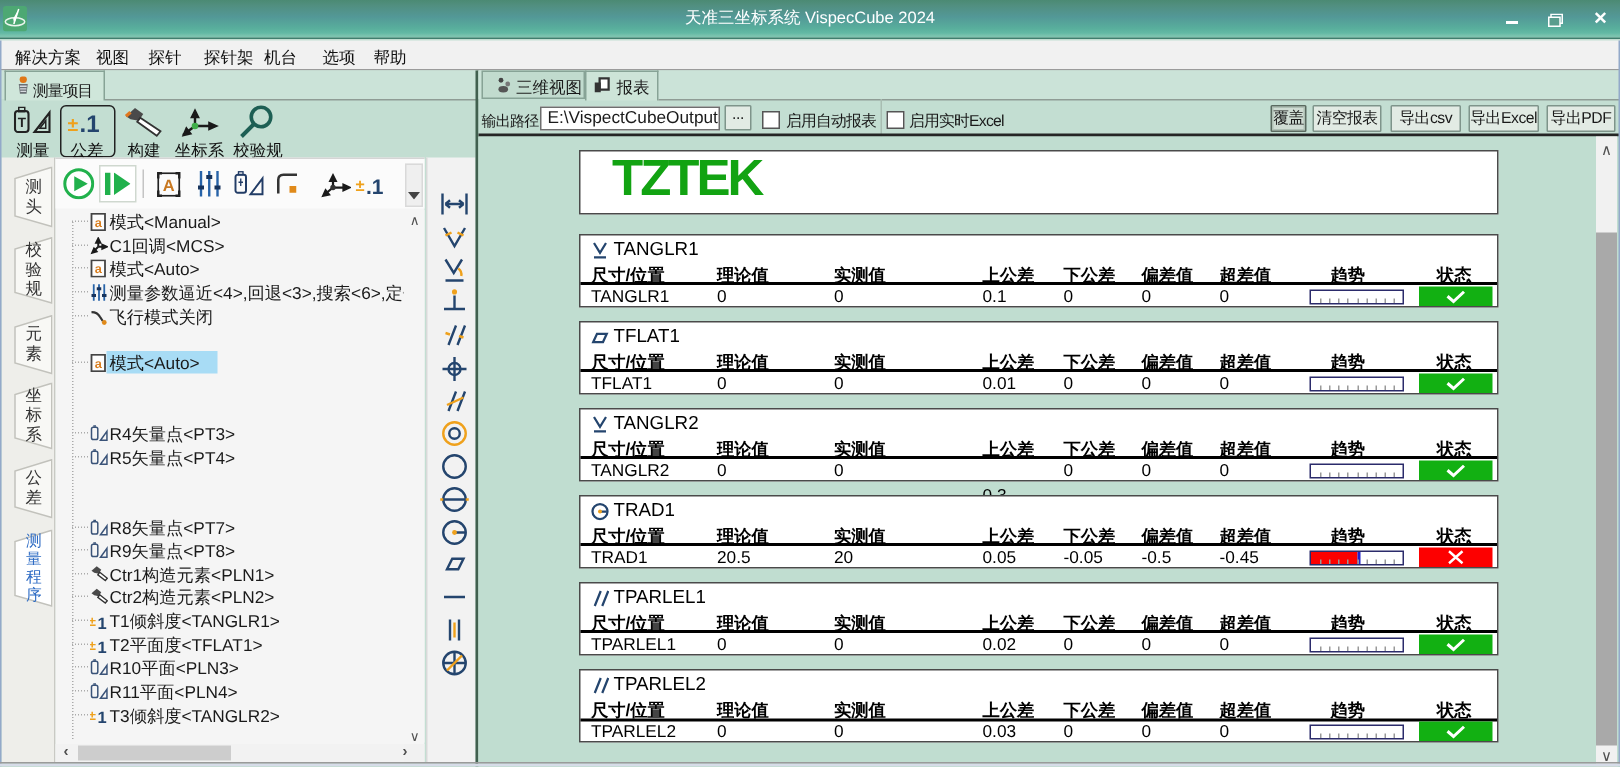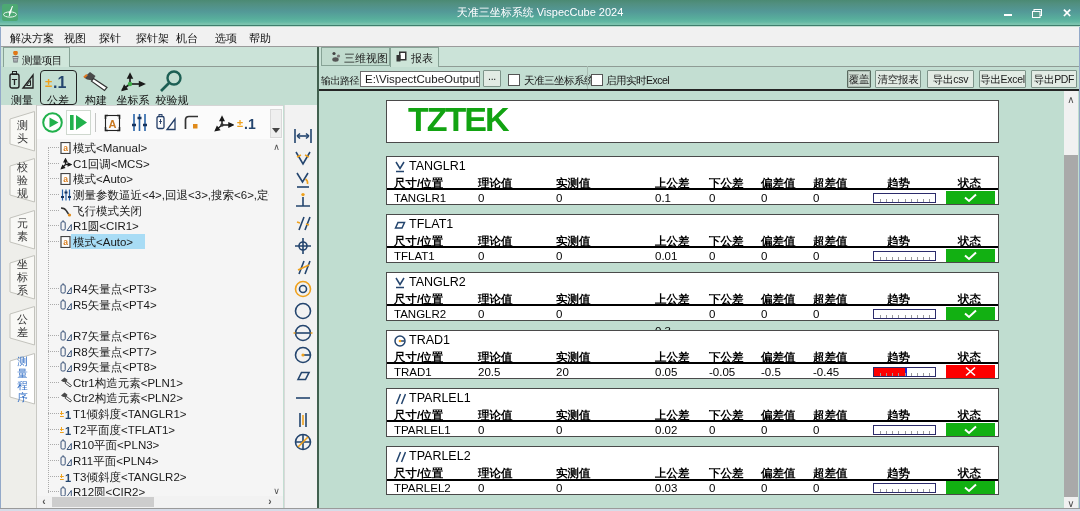--- a/index.html
+++ b/index.html
@@ -259,149 +259,122 @@
 <span class="ttext">测量参数逼近&lt;4&gt;,回退&lt;3&gt;,搜索&lt;6&gt;,定位&lt;2:</span>
 </div>
 <div class="trow" style="top:62.6px">
 <div class="conn"></div>
 <svg class="ticon" width="12" height="12" viewBox="0 0 12 12">
           <path d="M1 3 Q5 3 6.5 6 L8.5 9" fill="none" stroke="#333" stroke-width="1.5"></path>
           <circle cx="9.5" cy="10" r="1.6" fill="#e08a1a"></circle>
         </svg>
 <span class="ttext">飞行模式关闭</span>
 </div>
-<div class="trow" style="top:78.2px">
+<div class="trow" style="top:93.9px">
+<div class="conn"></div>
+<div class="abs" style="left:34px;top:0;width:74px;height:15px;background:#a8dcf5"></div>
+<svg class="ticon" width="12" height="12" viewBox="0 0 12 12">
+          <rect x="1" y="0.5" width="9" height="11" fill="#fdfdfd" stroke="#444" stroke-width="1.2"></rect>
+          <text x="5.5" y="9" font-size="8.5" font-weight="bold" text-anchor="middle" fill="#d97e1e">a</text>
+        </svg>
+<span class="ttext">模式&lt;Auto&gt;</span>
+</div>
+<div class="trow" style="top:140.9px">
 <div class="conn"></div>
 <svg class="ticon" width="12" height="12" viewBox="0 0 12 12">
           <rect x="1" y="1.8" width="4.2" height="8.2" rx="1.2" fill="none" stroke="#3a5378" stroke-width="1"></rect>
           <path d="M2.2 1 h1.8" stroke="#3a5378" stroke-width="0.9"></path>
           <path d="M7 10.5 L11.3 10.5 L11.3 4.5 Z" fill="none" stroke="#3a5378" stroke-width="1"></path>
         </svg>
-<span class="ttext">R1圆&lt;CIR1&gt;</span>
-</div>
-<div class="trow" style="top:93.9px">
-<div class="conn"></div>
-<div class="abs" style="left:34px;top:0;width:74px;height:15px;background:#a8dcf5"></div>
-<svg class="ticon" width="12" height="12" viewBox="0 0 12 12">
-          <rect x="1" y="0.5" width="9" height="11" fill="#fdfdfd" stroke="#444" stroke-width="1.2"></rect>
-          <text x="5.5" y="9" font-size="8.5" font-weight="bold" text-anchor="middle" fill="#d97e1e">a</text>
-        </svg>
-<span class="ttext">模式&lt;Auto&gt;</span>
-</div>
-<div class="trow" style="top:140.9px">
+<span class="ttext">R4矢量点&lt;PT3&gt;</span>
+</div>
+<div class="trow" style="top:156.5px">
 <div class="conn"></div>
 <svg class="ticon" width="12" height="12" viewBox="0 0 12 12">
           <rect x="1" y="1.8" width="4.2" height="8.2" rx="1.2" fill="none" stroke="#3a5378" stroke-width="1"></rect>
           <path d="M2.2 1 h1.8" stroke="#3a5378" stroke-width="0.9"></path>
           <path d="M7 10.5 L11.3 10.5 L11.3 4.5 Z" fill="none" stroke="#3a5378" stroke-width="1"></path>
         </svg>
-<span class="ttext">R4矢量点&lt;PT3&gt;</span>
-</div>
-<div class="trow" style="top:156.5px">
+<span class="ttext">R5矢量点&lt;PT4&gt;</span>
+</div>
+<div class="trow" style="top:203.5px">
 <div class="conn"></div>
 <svg class="ticon" width="12" height="12" viewBox="0 0 12 12">
           <rect x="1" y="1.8" width="4.2" height="8.2" rx="1.2" fill="none" stroke="#3a5378" stroke-width="1"></rect>
           <path d="M2.2 1 h1.8" stroke="#3a5378" stroke-width="0.9"></path>
           <path d="M7 10.5 L11.3 10.5 L11.3 4.5 Z" fill="none" stroke="#3a5378" stroke-width="1"></path>
         </svg>
-<span class="ttext">R5矢量点&lt;PT4&gt;</span>
-</div>
-<div class="trow" style="top:187.8px">
+<span class="ttext">R8矢量点&lt;PT7&gt;</span>
+</div>
+<div class="trow" style="top:219.1px">
 <div class="conn"></div>
 <svg class="ticon" width="12" height="12" viewBox="0 0 12 12">
           <rect x="1" y="1.8" width="4.2" height="8.2" rx="1.2" fill="none" stroke="#3a5378" stroke-width="1"></rect>
           <path d="M2.2 1 h1.8" stroke="#3a5378" stroke-width="0.9"></path>
           <path d="M7 10.5 L11.3 10.5 L11.3 4.5 Z" fill="none" stroke="#3a5378" stroke-width="1"></path>
         </svg>
-<span class="ttext">R7矢量点&lt;PT6&gt;</span>
-</div>
-<div class="trow" style="top:203.5px">
+<span class="ttext">R9矢量点&lt;PT8&gt;</span>
+</div>
+<div class="trow" style="top:234.8px">
+<div class="conn"></div>
+<svg class="ticon" width="12" height="12" viewBox="0 0 12 12">
+          <path d="M1 3.5 L4.5 0.5 L7.5 2.8 L5.8 5.5 L2.8 4.8 Z" fill="#4a4a4a"></path>
+          <path d="M6.5 4.5 L11.5 8.5 L10.2 10 L5.2 6.2 Z" fill="#fff" stroke="#333" stroke-width="0.9"></path>
+        </svg>
+<span class="ttext">Ctr1构造元素&lt;PLN1&gt;</span>
+</div>
+<div class="trow" style="top:250.4px">
+<div class="conn"></div>
+<svg class="ticon" width="12" height="12" viewBox="0 0 12 12">
+          <path d="M1 3.5 L4.5 0.5 L7.5 2.8 L5.8 5.5 L2.8 4.8 Z" fill="#4a4a4a"></path>
+          <path d="M6.5 4.5 L11.5 8.5 L10.2 10 L5.2 6.2 Z" fill="#fff" stroke="#333" stroke-width="0.9"></path>
+        </svg>
+<span class="ttext">Ctr2构造元素&lt;PLN2&gt;</span>
+</div>
+<div class="trow" style="top:266.1px">
+<div class="conn"></div>
+<svg class="ticon" width="12" height="12" viewBox="0 0 12 12">
+          <text x="-1" y="9" font-size="9" font-weight="bold" fill="#efa11c">±</text>
+          <text x="5" y="11" font-size="11" font-weight="bold" fill="#24456e">1</text>
+        </svg>
+<span class="ttext">T1倾斜度&lt;TANGLR1&gt;</span>
+</div>
+<div class="trow" style="top:281.7px">
+<div class="conn"></div>
+<svg class="ticon" width="12" height="12" viewBox="0 0 12 12">
+          <text x="-1" y="9" font-size="9" font-weight="bold" fill="#efa11c">±</text>
+          <text x="5" y="11" font-size="11" font-weight="bold" fill="#24456e">1</text>
+        </svg>
+<span class="ttext">T2平面度&lt;TFLAT1&gt;</span>
+</div>
+<div class="trow" style="top:297.4px">
 <div class="conn"></div>
 <svg class="ticon" width="12" height="12" viewBox="0 0 12 12">
           <rect x="1" y="1.8" width="4.2" height="8.2" rx="1.2" fill="none" stroke="#3a5378" stroke-width="1"></rect>
           <path d="M2.2 1 h1.8" stroke="#3a5378" stroke-width="0.9"></path>
           <path d="M7 10.5 L11.3 10.5 L11.3 4.5 Z" fill="none" stroke="#3a5378" stroke-width="1"></path>
         </svg>
-<span class="ttext">R8矢量点&lt;PT7&gt;</span>
-</div>
-<div class="trow" style="top:219.1px">
+<span class="ttext">R10平面&lt;PLN3&gt;</span>
+</div>
+<div class="trow" style="top:313.0px">
 <div class="conn"></div>
 <svg class="ticon" width="12" height="12" viewBox="0 0 12 12">
           <rect x="1" y="1.8" width="4.2" height="8.2" rx="1.2" fill="none" stroke="#3a5378" stroke-width="1"></rect>
           <path d="M2.2 1 h1.8" stroke="#3a5378" stroke-width="0.9"></path>
           <path d="M7 10.5 L11.3 10.5 L11.3 4.5 Z" fill="none" stroke="#3a5378" stroke-width="1"></path>
         </svg>
-<span class="ttext">R9矢量点&lt;PT8&gt;</span>
-</div>
-<div class="trow" style="top:234.8px">
-<div class="conn"></div>
-<svg class="ticon" width="12" height="12" viewBox="0 0 12 12">
-          <path d="M1 3.5 L4.5 0.5 L7.5 2.8 L5.8 5.5 L2.8 4.8 Z" fill="#4a4a4a"></path>
-          <path d="M6.5 4.5 L11.5 8.5 L10.2 10 L5.2 6.2 Z" fill="#fff" stroke="#333" stroke-width="0.9"></path>
-        </svg>
-<span class="ttext">Ctr1构造元素&lt;PLN1&gt;</span>
-</div>
-<div class="trow" style="top:250.4px">
-<div class="conn"></div>
-<svg class="ticon" width="12" height="12" viewBox="0 0 12 12">
-          <path d="M1 3.5 L4.5 0.5 L7.5 2.8 L5.8 5.5 L2.8 4.8 Z" fill="#4a4a4a"></path>
-          <path d="M6.5 4.5 L11.5 8.5 L10.2 10 L5.2 6.2 Z" fill="#fff" stroke="#333" stroke-width="0.9"></path>
-        </svg>
-<span class="ttext">Ctr2构造元素&lt;PLN2&gt;</span>
-</div>
-<div class="trow" style="top:266.1px">
+<span class="ttext">R11平面&lt;PLN4&gt;</span>
+</div>
+<div class="trow" style="top:328.6px">
 <div class="conn"></div>
 <svg class="ticon" width="12" height="12" viewBox="0 0 12 12">
           <text x="-1" y="9" font-size="9" font-weight="bold" fill="#efa11c">±</text>
           <text x="5" y="11" font-size="11" font-weight="bold" fill="#24456e">1</text>
         </svg>
-<span class="ttext">T1倾斜度&lt;TANGLR1&gt;</span>
-</div>
-<div class="trow" style="top:281.7px">
-<div class="conn"></div>
-<svg class="ticon" width="12" height="12" viewBox="0 0 12 12">
-          <text x="-1" y="9" font-size="9" font-weight="bold" fill="#efa11c">±</text>
-          <text x="5" y="11" font-size="11" font-weight="bold" fill="#24456e">1</text>
-        </svg>
-<span class="ttext">T2平面度&lt;TFLAT1&gt;</span>
-</div>
-<div class="trow" style="top:297.4px">
-<div class="conn"></div>
-<svg class="ticon" width="12" height="12" viewBox="0 0 12 12">
-          <rect x="1" y="1.8" width="4.2" height="8.2" rx="1.2" fill="none" stroke="#3a5378" stroke-width="1"></rect>
-          <path d="M2.2 1 h1.8" stroke="#3a5378" stroke-width="0.9"></path>
-          <path d="M7 10.5 L11.3 10.5 L11.3 4.5 Z" fill="none" stroke="#3a5378" stroke-width="1"></path>
-        </svg>
-<span class="ttext">R10平面&lt;PLN3&gt;</span>
-</div>
-<div class="trow" style="top:313.0px">
-<div class="conn"></div>
-<svg class="ticon" width="12" height="12" viewBox="0 0 12 12">
-          <rect x="1" y="1.8" width="4.2" height="8.2" rx="1.2" fill="none" stroke="#3a5378" stroke-width="1"></rect>
-          <path d="M2.2 1 h1.8" stroke="#3a5378" stroke-width="0.9"></path>
-          <path d="M7 10.5 L11.3 10.5 L11.3 4.5 Z" fill="none" stroke="#3a5378" stroke-width="1"></path>
-        </svg>
-<span class="ttext">R11平面&lt;PLN4&gt;</span>
-</div>
-<div class="trow" style="top:328.6px">
-<div class="conn"></div>
-<svg class="ticon" width="12" height="12" viewBox="0 0 12 12">
-          <text x="-1" y="9" font-size="9" font-weight="bold" fill="#efa11c">±</text>
-          <text x="5" y="11" font-size="11" font-weight="bold" fill="#24456e">1</text>
-        </svg>
 <span class="ttext">T3倾斜度&lt;TANGLR2&gt;</span>
-</div>
-<div class="trow" style="top:344.3px">
-<div class="conn"></div>
-<svg class="ticon" width="12" height="12" viewBox="0 0 12 12">
-          <rect x="1" y="1.8" width="4.2" height="8.2" rx="1.2" fill="none" stroke="#3a5378" stroke-width="1"></rect>
-          <path d="M2.2 1 h1.8" stroke="#3a5378" stroke-width="0.9"></path>
-          <path d="M7 10.5 L11.3 10.5 L11.3 4.5 Z" fill="none" stroke="#3a5378" stroke-width="1"></path>
-        </svg>
-<span class="ttext">R12圆&lt;CIR2&gt;</span>
 </div>
 </div>
 <div class="sb" style="left:233px;top:34px;width:13px;height:355px;background:#f5f5f5"></div>
 <div class="arrow" style="left:233px;top:36px;width:13px;font-size:9px">∧</div>
 <div class="arrow" style="left:233px;top:380px;width:13px;font-size:9px">∨</div>
 <div class="sb" style="left:0px;top:390px;width:232px;height:12px"></div>
 <div class="abs" style="left:232px;top:390px;width:14px;height:12px;background:#f1f1f1"></div>
 <div class="sbthumb" style="left:15px;top:391px;width:102px;height:10px"></div>
 <div class="arrow" style="left:2px;top:390px;width:10px;font-size:10px;font-weight:bold">‹</div>
 <div class="arrow" style="left:228px;top:390px;width:10px;font-size:10px;font-weight:bold">›</div>
@@ -484,21 +457,21 @@
 <svg class="abs" style="left:77px;top:4px" width="11" height="11" viewBox="0 0 11 11">
       <rect x="3" y="0.5" width="7.5" height="9" fill="#333"></rect>
       <rect x="4.5" y="2" width="4.5" height="6" fill="#fff"></rect>
       <rect x="0.5" y="4" width="4" height="6.5" fill="#333"></rect>
     </svg>
 <span class="abs" style="left:92px;top:4px;font-size:11px">报表</span>
 <div id="outlabel">输出路径</div>
 <div id="outbox">E:\VispectCubeOutput</div>
 <div class="btn" style="left:164px;width:18px;top:23px;height:17px;line-height:10px">...</div>
 <div class="cb" style="left:189px"></div>
-<div class="cblabel" style="left:205px">天准三坐标系统</div>
+<div class="cblabel" style="left:205px">启用自动报表</div>
 <div class="abs" style="left:268px;top:19px;width:1px;height:25px;background:#a8bdb2"></div>
 <div class="cb" style="left:272px"></div>
 <div class="cblabel" style="left:287px">启用实时Excel</div>
 <div class="btn" style="left:528px;width:24px;background:#cfdcd3;border:1px solid #5a6a60;box-shadow:inset 0 0 0 1px #aebfb4">覆盖</div>
 <div class="btn" style="left:556px;width:46px">清空报表</div>
 <div class="btn" style="left:608px;width:47px">导出csv</div>
 <div class="btn" style="left:660px;width:47px">导出Excel</div>
 <div class="btn" style="left:712px;width:46px">导出PDF</div>
 <div id="rdark"></div>
 <div id="report">

